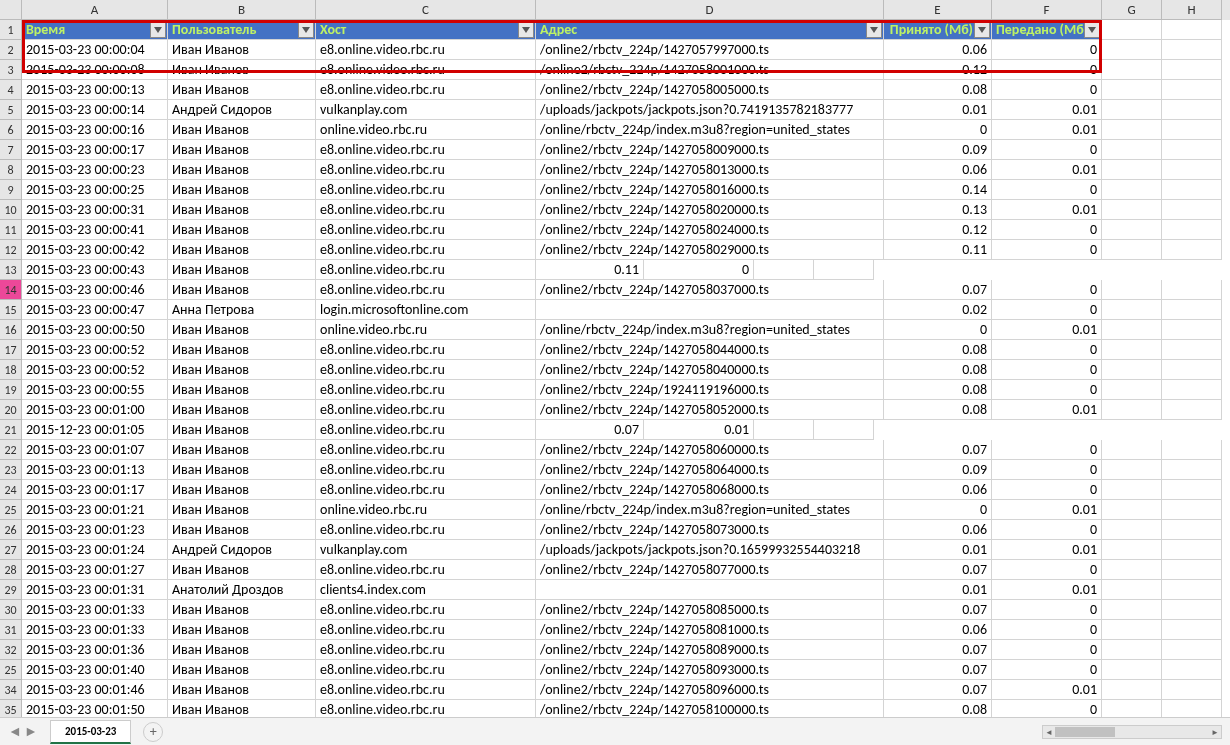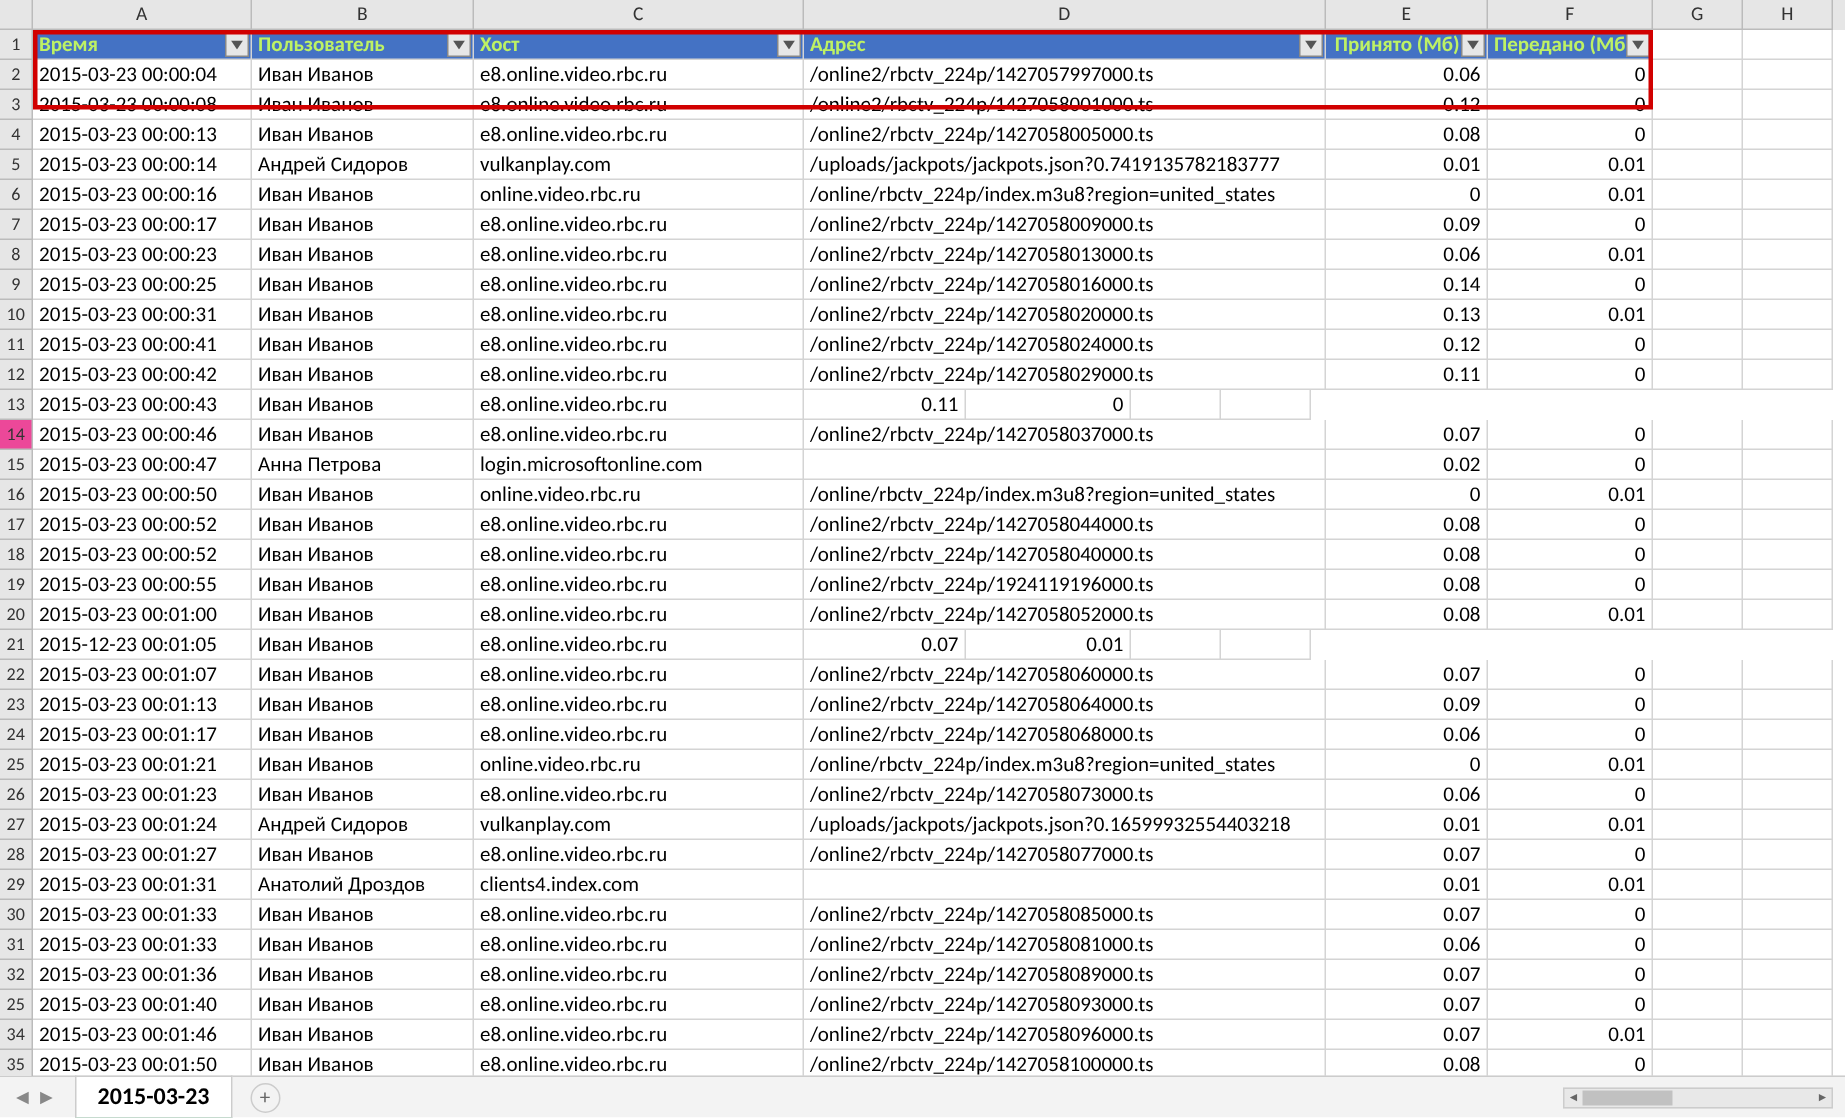--- a/index.html
+++ b/index.html
@@ -15,21 +15,21 @@
 .row-header.sel { background: #ec4899; }
 .cell { border-right: 1px solid #d4d4d4; border-bottom: 1px solid #d4d4d4; padding: 0 4px; white-space: nowrap; overflow: hidden; line-height: 20px; font-size: 14px; flex-shrink: 0; }
 .thead-row .cell { background: #4472c4; color: #bef264; font-weight: bold; position: relative; padding-right: 18px; }
 .filter-btn { position: absolute; right: 1px; top: 1px; width: 16px; height: 17px; background: #e7e7e7; border: 1px solid #888; display: flex; align-items: center; justify-content: center; cursor: pointer; }
 .filter-btn svg { width: 8px; height: 6px; }
 .num { text-align: right; }
 .highlight-box { position: absolute; border: 3px solid #d10000; pointer-events: none; z-index: 3; }
 .sheet-tabs { height: 28px; background: #f3f3f3; border-top: 1px solid #ccc; display: flex; align-items: center; padding: 0 8px; gap: 4px; }
 .nav-arrows { display: flex; gap: 2px; margin-right: 8px; }
 .nav-arrow { width: 14px; height: 14px; display: flex; align-items: center; justify-content: center; color: #888; cursor: pointer; }
-.tab { padding: 4px 14px; background: #fff; border: 1px solid #ccc; border-bottom: 2px solid #217346; font-weight: bold; font-size: 16px; cursor: pointer; }
+.tab { padding: 4px 14px; background: #fff; border: 1px solid #ccc; border-bottom: 2px solid #217346; font-weight: bold; font-size: 11px; cursor: pointer; }
 .add-sheet { width: 20px; height: 20px; border: 1px solid #ccc; border-radius: 50%; display: flex; align-items: center; justify-content: center; margin-left: 8px; cursor: pointer; font-size: 14px; color: #666; }
 .hscroll { flex: 1; display: flex; justify-content: flex-end; align-items: center; }
 .scrollbar-h { width: 180px; height: 14px; background: #e8e8e8; border: 1px solid #ccc; position: relative; }
 .scrollbar-h .thumb { position: absolute; left: 12px; top: 1px; width: 60px; height: 10px; background: #c1c1c1; }
 .scrollbar-h .arr { position: absolute; top: 0; width: 12px; height: 12px; display: flex; align-items: center; justify-content: center; font-size: 8px; color: #666; }
 .scrollbar-h .arr.l { left: 0; } .scrollbar-h .arr.r { right: 0; }
 </style>
 </head>
 <body>
 

